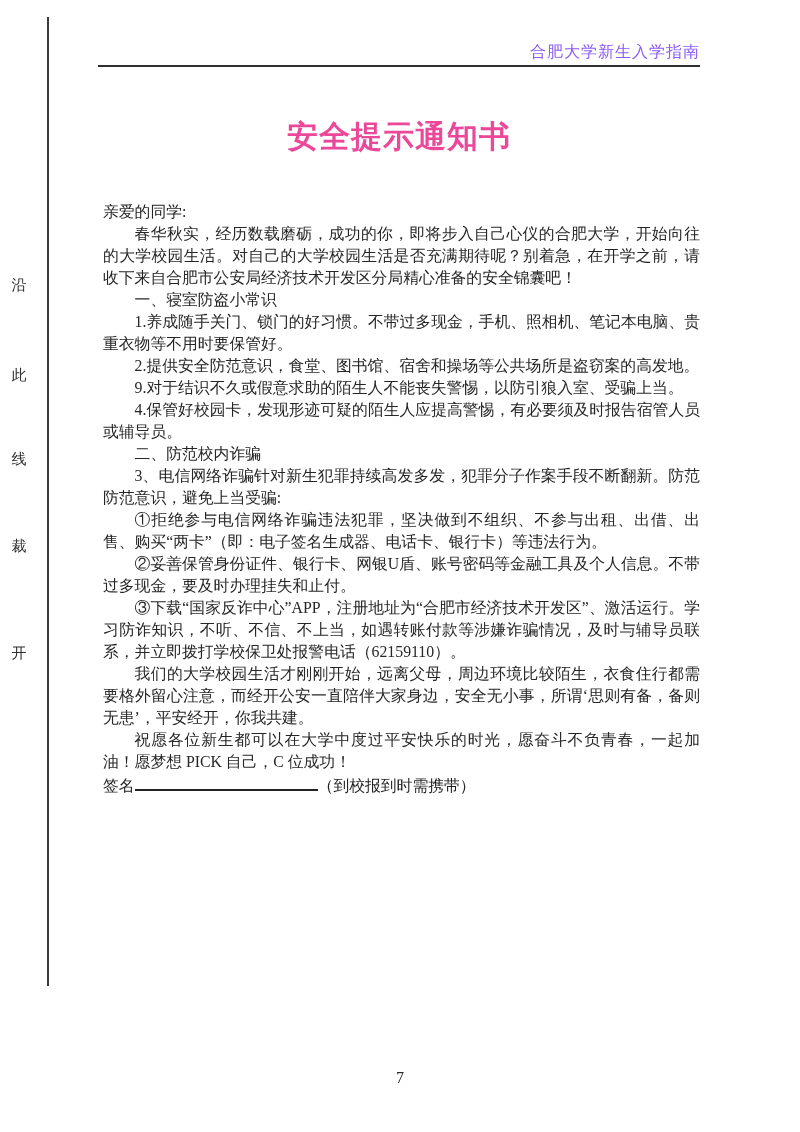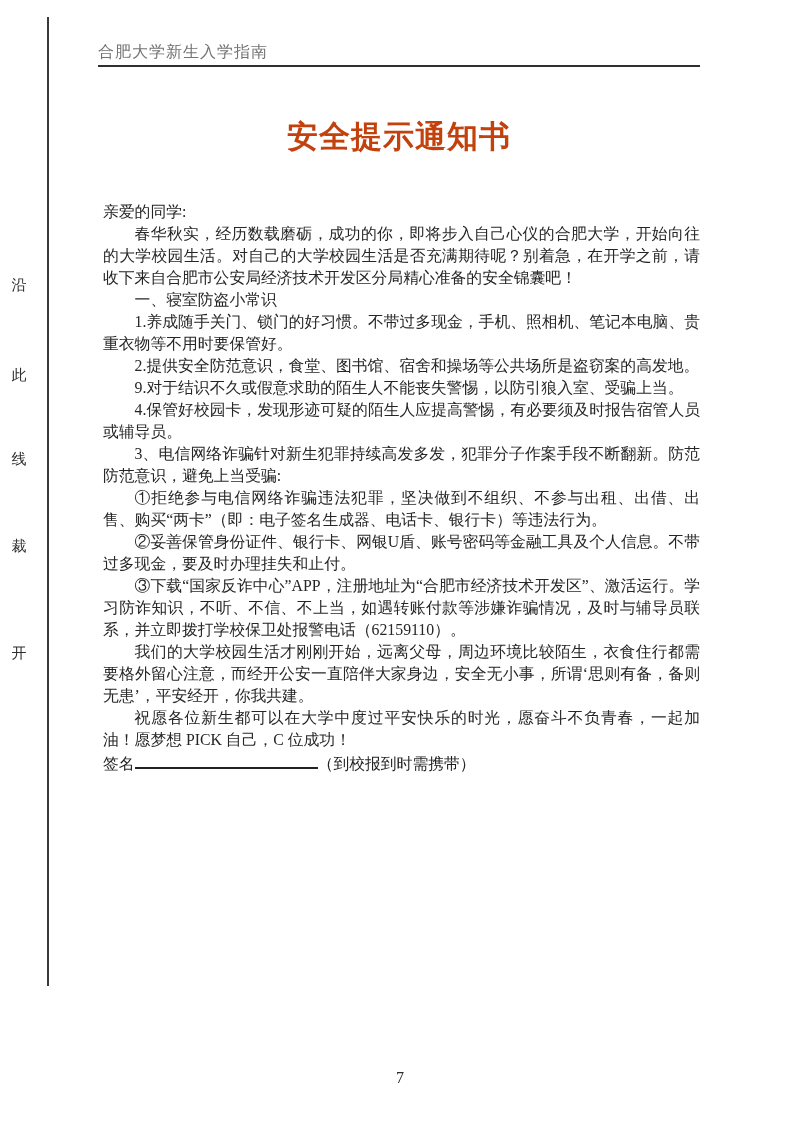--- a/index.html
+++ b/index.html
@@ -19,32 +19,32 @@
     width: 2px; height: 969px; background: #3a3a3a;
   }
   .cut-char {
     position: absolute; left: 9px; width: 20px;
     text-align: center; font-size: 15px; color: #2e2e2e;
   }
 
   
   .doc-header {
     position: absolute; left: 98px; top: 42px; width: 602px;
-    text-align: left; font-size: 16px; color: #737373; letter-spacing: 1px;
+    text-align: right; font-size: 16px; color: #8b5cf6; letter-spacing: 1px;
   }
   .header-rule {
     position: absolute; left: 98px; top: 65px;
     width: 602px; height: 2px; background: #2f2f2f;
   }
 
   
   .doc-title {
     position: absolute; left: 98px; top: 116px; width: 602px;
     text-align: center; font-size: 31px; font-weight: bold;
-    color: #c2410c; letter-spacing: 1px;
+    color: #ec4899; letter-spacing: 1px;
   }
 
   
   .doc-body {
     position: absolute; left: 103px; top: 168px; width: 597px;
     font-size: 15.8px; line-height: 22px;
     text-align: justify; text-justify: inter-ideograph;
     color: #262626;
   }
   .doc-body p { margin: 0; text-indent: 2em; }
@@ -86,20 +86,21 @@
   <div class="doc-title">安全提示通知书</div>
 
   <div class="doc-body">
     <p class="no-indent">亲爱的同学:</p>
     <p>春华秋实，经历数载磨砺，成功的你，即将步入自己心仪的合肥大学，开始向往的大学校园生活。对自己的大学校园生活是否充满期待呢？别着急，在开学之前，请收下来自合肥市公安局经济技术开发区分局精心准备的安全锦囊吧！</p>
     <p>一、寝室防盗小常识</p>
     <p>1.养成随手关门、锁门的好习惯。不带过多现金，手机、照相机、笔记本电脑、贵重衣物等不用时要保管好。</p>
     <p>2.提供安全防范意识，食堂、图书馆、宿舍和操场等公共场所是盗窃案的高发地。</p>
     <p>9.对于结识不久或假意求助的陌生人不能丧失警惕，以防引狼入室、受骗上当。</p>
     <p>4.保管好校园卡，发现形迹可疑的陌生人应提高警惕，有必要须及时报告宿管人员或辅导员。</p>
+    <p>二、防范校内诈骗</p>
     <p>3、电信网络诈骗针对新生犯罪持续高发多发，犯罪分子作案手段不断翻新。防范防范意识，避免上当受骗:</p>
     <p>①拒绝参与电信网络诈骗违法犯罪，坚决做到不组织、不参与出租、出借、出售、购买“两卡”（即：电子签名生成器、电话卡、银行卡）等违法行为。</p>
     <p>②妥善保管身份证件、银行卡、网银U盾、账号密码等金融工具及个人信息。不带过多现金，要及时办理挂失和止付。</p>
     <p>③下载“国家反诈中心”APP，注册地址为“合肥市经济技术开发区”、激活运行。学习防诈知识，不听、不信、不上当，如遇转账付款等涉嫌诈骗情况，及时与辅导员联系，并立即拨打学校保卫处报警电话（62159110）。</p>
     <p>我们的大学校园生活才刚刚开始，远离父母，周边环境比较陌生，衣食住行都需要格外留心注意，而经开公安一直陪伴大家身边，安全无小事，所谓‘思则有备，备则无患’，平安经开，你我共建。</p>
     <p>祝愿各位新生都可以在大学中度过平安快乐的时光，愿奋斗不负青春，一起加油！愿梦想 PICK 自己，C 位成功！</p>
 
     <p class="sig-row">
       <span>签名</span><span class="sig-blank"></span><span>（到校报到时需携带）</span>
     </p>

